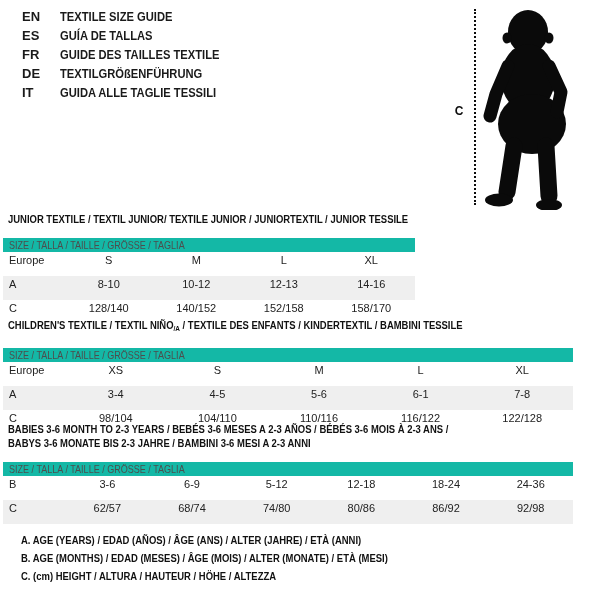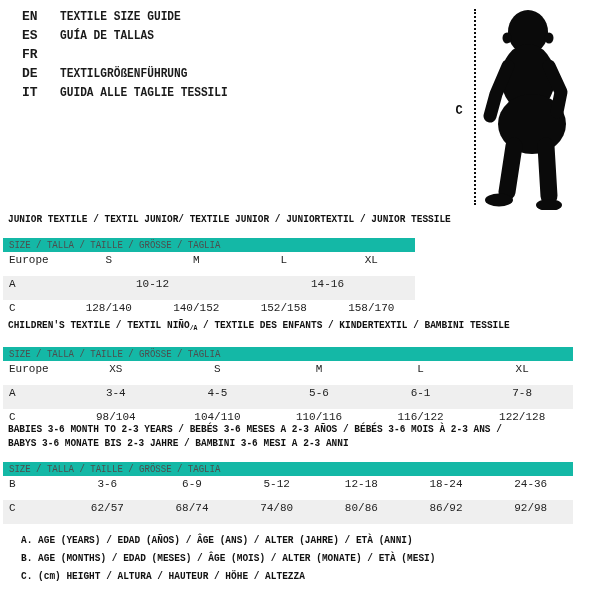--- a/index.html
+++ b/index.html
@@ -1,18 +1,18 @@
 <!DOCTYPE html>
 <html><head>
 <meta charset="utf-8">
 <style>
   html,body{margin:0;padding:0;background:#fff;}
   .sheet{
     position:relative;width:600px;height:600px;background:#ffffff;
-    font-family:Liberation Mono, monospace;color:#1a1a1a;overflow:hidden;
+    font-family:Liberation Sans, sans-serif;color:#1a1a1a;overflow:hidden;
   }
   .cond{display:inline-block;transform:scaleX(0.86);transform-origin:0 50%;white-space:nowrap;}
 
   
   .lang-block{position:absolute;left:22px;top:7px;}
   .lang-row{display:flex;height:19px;line-height:19px;}
   .lang-code{width:38px;font-weight:bold;font-size:13px;}
   .lang-label{font-weight:bold;font-size:13px;}
 
   
@@ -44,20 +44,21 @@
       <div class="lang-row">
        <span class="lang-code">EN</span>
        <span class="lang-label"><span class="cond">TEXTILE SIZE GUIDE</span></span>
      </div>
       <div class="lang-row">
        <span class="lang-code">ES</span>
        <span class="lang-label"><span class="cond">GUÍA DE TALLAS</span></span>
      </div>
       <div class="lang-row">
        <span class="lang-code">FR</span>
+       <span class="lang-label"><span class="cond">GUIDE DES TAILLES TEXTILE</span></span>
      </div>
       <div class="lang-row">
        <span class="lang-code">DE</span>
        <span class="lang-label"><span class="cond">TEXTILGRÖßENFÜHRUNG</span></span>
      </div>
       <div class="lang-row">
        <span class="lang-code">IT</span>
        <span class="lang-label"><span class="cond">GUIDA ALLE TAGLIE TESSILI</span></span>
      </div>
     </div>
@@ -94,21 +95,23 @@
          <div class="tbl-head"><span class="cond">SIZE / TALLA / TAILLE / GRÖSSE / TAGLIA</span></div>
          <div class="tbl-row">
             <span class="row-label">Europe</span>
             <span class="cell">S</span>
             <span class="cell">M</span>
             <span class="cell">L</span>
             <span class="cell">XL</span>
           </div>
           <div class="tbl-row shaded">
             <span class="row-label">A</span>
+            <span class="cell">8-10</span>
             <span class="cell">10-12</span>
+            <span class="cell">12-13</span>
             <span class="cell">14-16</span>
           </div>
           <div class="tbl-row">
             <span class="row-label">C</span>
             <span class="cell">128/140</span>
             <span class="cell">140/152</span>
             <span class="cell">152/158</span>
             <span class="cell">158/170</span>
           </div>
        </div>

